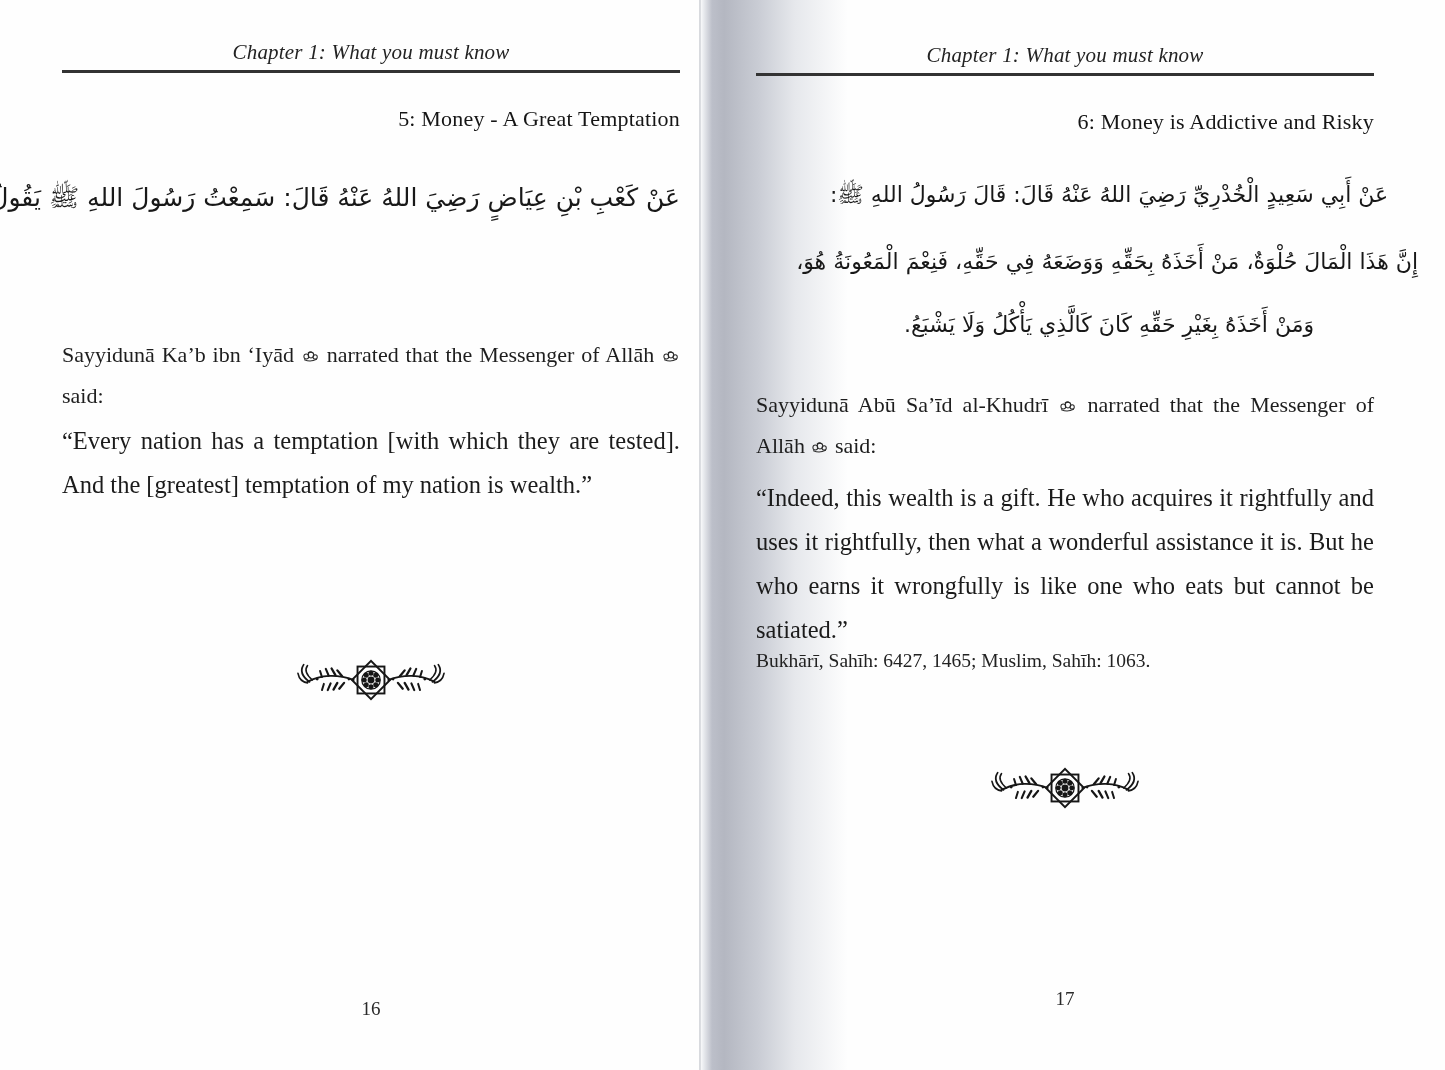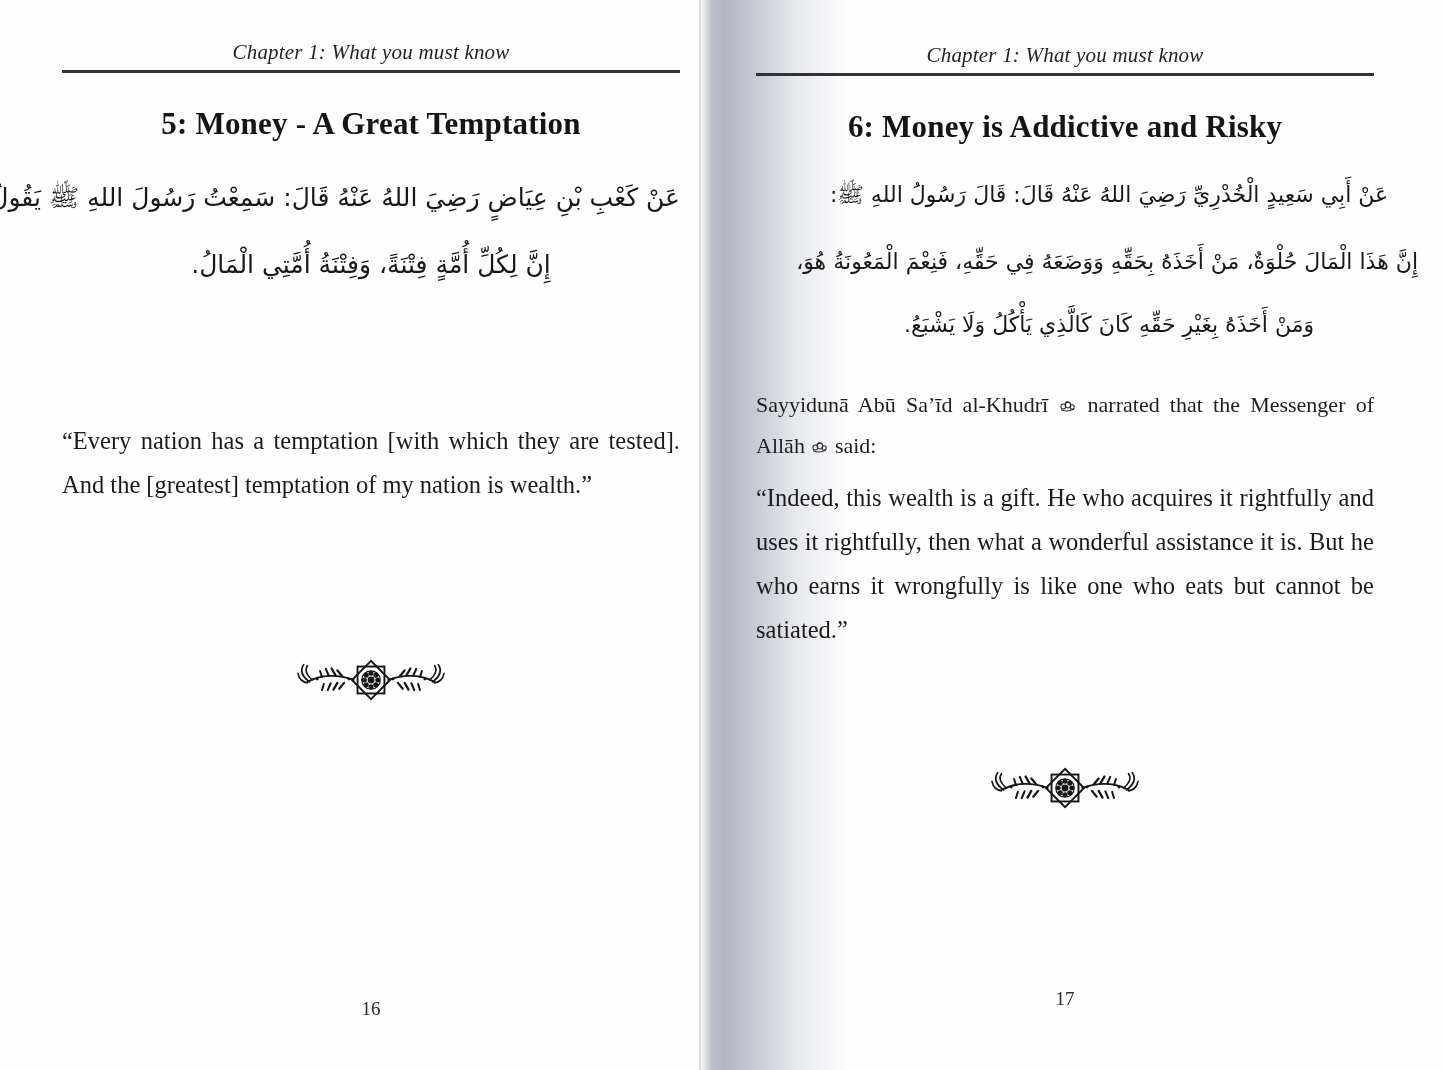--- a/index.html
+++ b/index.html
@@ -27,22 +27,22 @@
   .page-right { left:756px; }
 
   .running-header {
     position:absolute; width:100%; text-align:center;
     font-style:italic; font-size:21px; letter-spacing:.2px; color:#232323;
   }
   .chapter-rule {
     position:absolute; left:0; width:100%; height:2.5px; background:#333;
   }
   .section-title {
-    position:absolute; width:100%; text-align:center;
-    font-weight:bold; font-size:31px; color:#151515; letter-spacing:.2px;
+    position:absolute; width:100%; text-align:right;
+    font-weight:normal; font-size:22px; color:#151515; letter-spacing:.2px;
   }
   .arabic {
     position:absolute; width:100%; text-align:center;
     direction:rtl; white-space:nowrap;
     font-family:"DejaVu Sans",sans-serif;
     color:#181818;
   }
   .page-left  .arabic { font-size:25px; }
   .page-right .arabic { font-size:22px;margin-left:44px; }
   .narrator {
@@ -138,22 +138,26 @@
 
 <div class="gutter-edge"></div>
 <div class="gutter"></div>
 
 <div class="page page-left">
   <div class="running-header">Chapter 1: What you must know</div>
   <div class="chapter-rule"></div>
   <h1 class="section-title">5: Money - A Great Temptation</h1>
 
   <div class="arabic arabic-1" dir="rtl">عَنْ كَعْبِ بْنِ عِيَاضٍ رَضِيَ اللهُ عَنْهُ قَالَ: سَمِعْتُ رَسُولَ اللهِ ﷺ يَقُولُ:</div>
-  <div class="arabic arabic-2" dir="rtl">إِنَّ لِكُلِّ أُمَّةٍ فِتْنَةً، وَفِتْنَةُ أُمَّتِي الْمَالُ.</div>
 
+  <p class="narrator"><span>Sayyidunā Ka’b ibn ‘Iyād</span> <svg class="honorific-icon" width="17" height="13" viewBox="0 0 18 14">
+        <use href="#honorific"></use>
+      </svg> <span>narrated that the Messenger of</span> <span>Allāh</span> <svg class="honorific-icon" width="17" height="13" viewBox="0 0 18 14">
+        <use href="#honorific"></use>
+      </svg> <span>said:</span></p>
 
   <p class="quote">“Every nation has a temptation [with which they are tested]. And the [greatest] temptation of my nation is wealth.”</p>
 
 
   <div class="ornament">
     <svg width="150" height="48" viewBox="0 0 156 48">
       <use href="#vineL"></use>
       <use href="#vineL" transform="translate(156 0) scale(-1 1)"></use>
       <use href="#starCenter"></use>
     </svg>
@@ -172,20 +176,21 @@
   <div class="arabic arabic-2" dir="rtl">إِنَّ هَذَا الْمَالَ حُلْوَةٌ، مَنْ أَخَذَهُ بِحَقِّهِ وَوَضَعَهُ فِي حَقِّهِ، فَنِعْمَ الْمَعُونَةُ هُوَ،</div>
 
   <p class="narrator"><span>Sayyidunā Abū Sa’īd al-Khudrī</span> <svg class="honorific-icon" width="17" height="13" viewBox="0 0 18 14">
         <use href="#honorific"></use>
       </svg> <span>narrated that the Messenger</span> <span>of Allāh</span> <svg class="honorific-icon" width="17" height="13" viewBox="0 0 18 14">
         <use href="#honorific"></use>
       </svg> <span>said:</span></p>
 
   <p class="quote">“Indeed, this wealth is a gift. He who acquires it rightfully and uses it rightfully, then what a wonderful assistance it is. But he who earns it wrongfully is like one who eats but cannot be satiated.”</p>
 
+  <p class="source">Bukhārī, Sahīh: 6427, 1465; Muslim, Sahīh: 1063.</p>
 
   <div class="ornament">
     <svg width="150" height="48" viewBox="0 0 156 48">
       <use href="#vineL"></use>
       <use href="#vineL" transform="translate(156 0) scale(-1 1)"></use>
       <use href="#starCenter"></use>
     </svg>
   </div>
 
   <div class="page-number">17</div>

